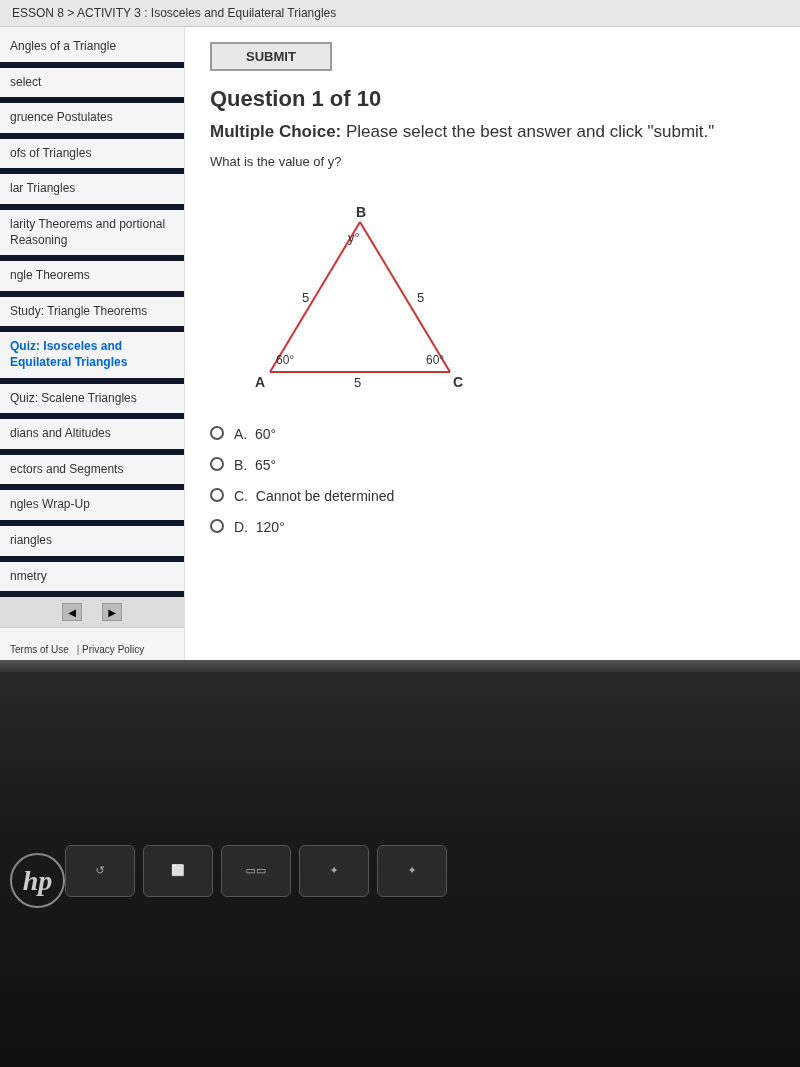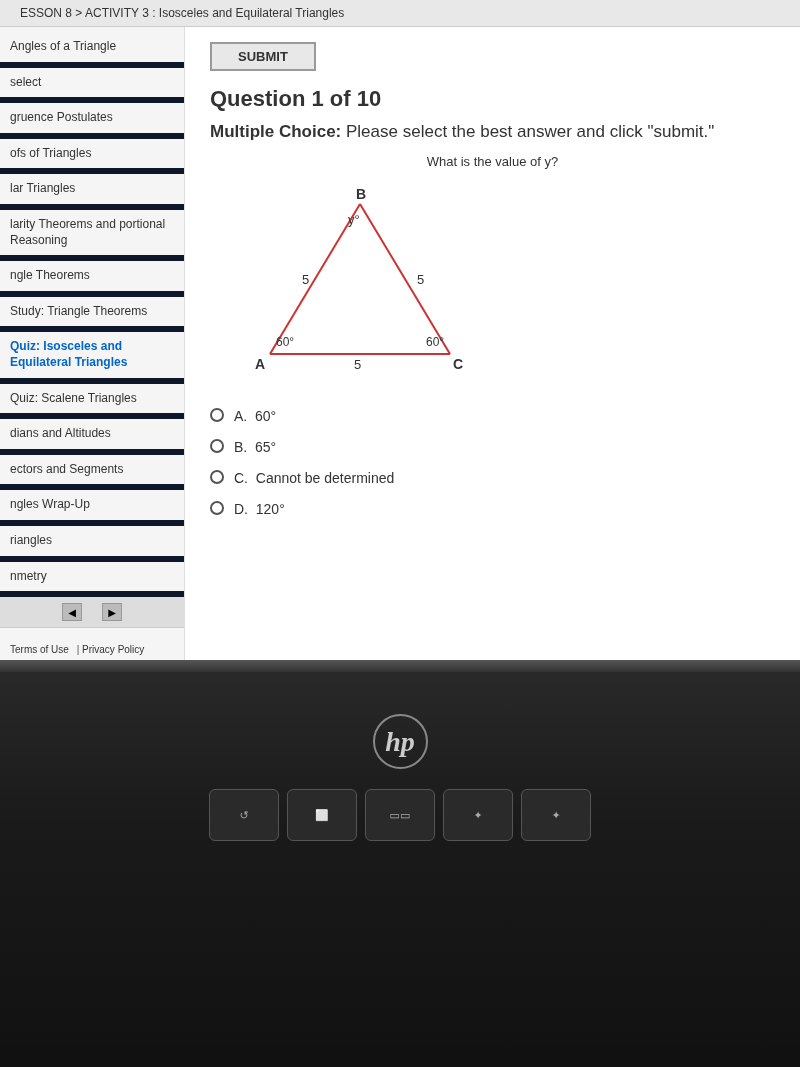--- a/index.html
+++ b/index.html
@@ -21,21 +21,21 @@
       height: 660px;
       background: #f0f0f0;
       display: flex;
       flex-direction: column;
     }
 
     
     .breadcrumb-bar {
       background: #e8e8e8;
       border-bottom: 1px solid #ccc;
-      padding: 6px 20px;
+      padding: 6px 12px;
       font-size: 12px;
       color: #333;
     }
 
     
     .main-layout {
       display: flex;
       flex: 1;
       overflow: hidden;
     }
@@ -109,21 +109,21 @@
     .content-area {
       flex: 1;
       background: #ffffff;
       padding: 15px 25px;
       overflow-y: auto;
     }
 
     .submit-btn {
       background: #e8e8e8;
       border: 2px solid #999;
-      padding: 5px 26px;
+      padding: 5px 34px;
       font-size: 13px;
       font-weight: bold;
       cursor: pointer;
       color: #333;
       margin-bottom: 15px;
       display: inline-block;
     }
 
     .question-title {
       font-size: 22px;
@@ -138,22 +138,21 @@
       margin-bottom: 12px;
     }
 
     .question-instruction strong {
       font-weight: bold;
     }
 
     .question-text {
       font-size: 13px;
       color: #333;
-      margin-bottom: 15px;
-      text-align: center;
+      margin-bottom: 33px;
     }
 
     
     .triangle-container {
       margin: 10px 0 20px 20px;
     }
 
     
     .answer-choice {
       display: flex;
@@ -193,21 +192,21 @@
     .laptop-hinge {
       width: 800px;
       height: 12px;
       background: linear-gradient(180deg, #555 0%, #333 100%);
     }
 
     .laptop-keyboard-area {
       width: 780px;
       flex: 1;
       display: flex;
-      flex-direction: column;
+      flex-direction: row;
       align-items: center;
       padding-top: 12px;
     }
 
     .keyboard-row {
       display: flex;
       gap: 8px;
       margin-bottom: 10px;
       justify-content: center;
     }

